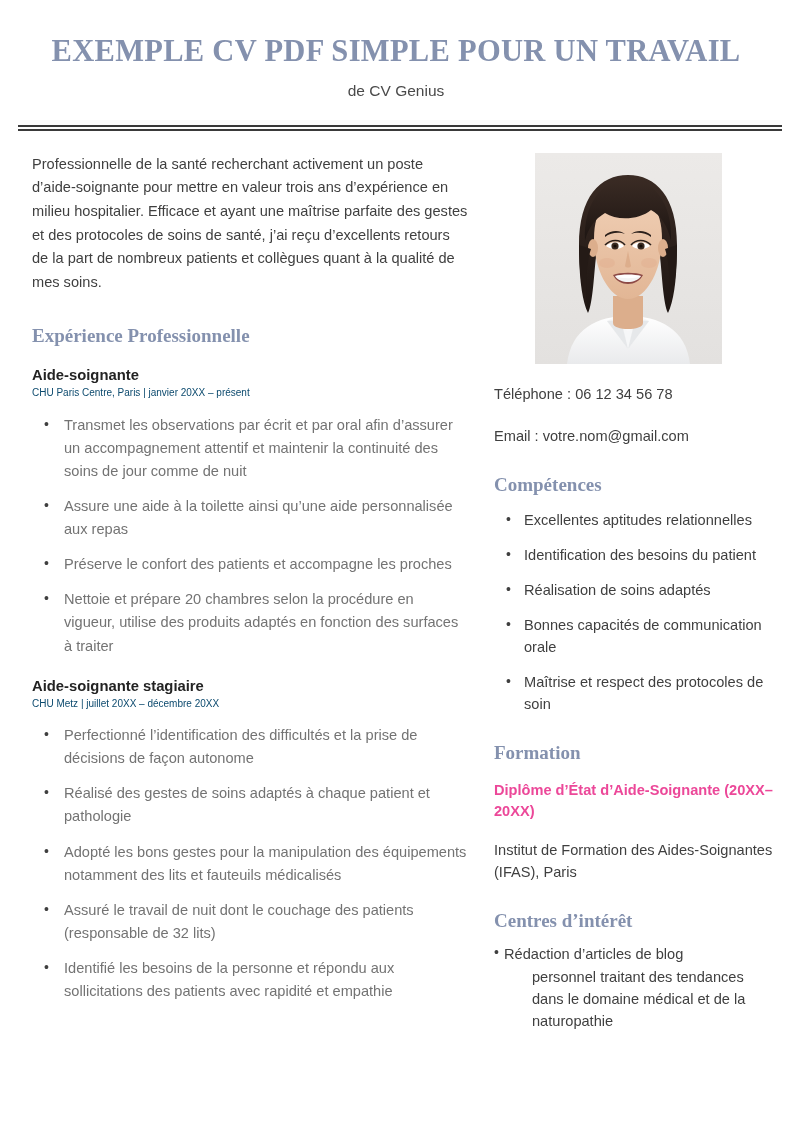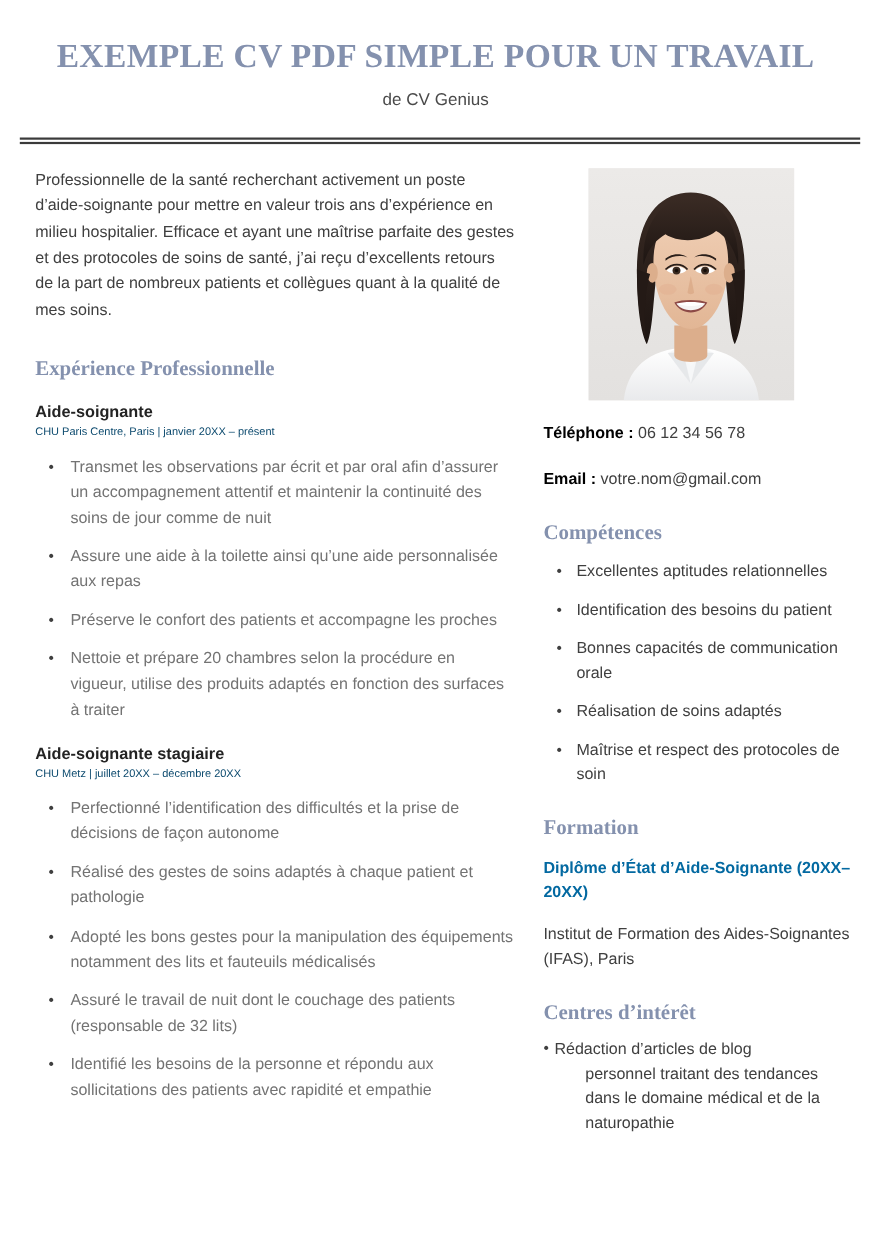--- a/index.html
+++ b/index.html
@@ -126,22 +126,22 @@
   .photo-wrap svg { display: block; }
 
   .contact-line {
     font-size: 14.6px;
     line-height: 1.5;
     color: #3f3f3f;
     margin-top: 20px;
   }
   .contact-line:first-of-type { margin-top: 32px; }
   .contact-label {
-    font-weight: bold;
-    color: #000000;
+    font-weight: normal;
+    color: #404040;
   }
 
   .col-right .section-heading { margin-top: 26px; }
 
   ul.bullets-right {
     list-style: none;
     margin: 14px 0 0 0;
     padding: 0;
   }
   ul.bullets-right > li {
@@ -157,21 +157,21 @@
     position: absolute;
     left: 12px;
     top: -1px;
     font-size: 14px;
     color: #3f3f3f;
   }
 
   .edu-degree {
     font-size: 14.6px;
     font-weight: bold;
-    color: #0369a1;
+    color: #ec4899;
     line-height: 1.42;
     margin-top: 16px;
   }
   .edu-school {
     font-size: 14.6px;
     color: #3f3f3f;
     line-height: 1.5;
     margin-top: 18px;
   }
 
@@ -320,22 +320,22 @@
 
     <div class="contact-line">
       <span class="contact-label">Email :</span>
       <span>votre.nom@gmail.com</span>
     </div>
 
     <h2 class="section-heading">Compétences</h2>
     <ul class="bullets-right">
       <li>Excellentes aptitudes relationnelles</li>
       <li>Identification des besoins du patient</li>
+      <li>Réalisation de soins adaptés</li>
       <li>Bonnes capacités de communication orale</li>
-      <li>Réalisation de soins adaptés</li>
       <li>Maîtrise et respect des protocoles de soin</li>
     </ul>
 
     <h2 class="section-heading">Formation</h2>
     <div class="edu-degree">Diplôme d’État d’Aide-Soignante (20XX–20XX)</div>
     <div class="edu-school">Institut de Formation des Aides-Soignantes (IFAS), Paris</div>
 
     <h2 class="section-heading">Centres d’intérêt</h2>
     <ul class="bullets-tight">
       <li>

